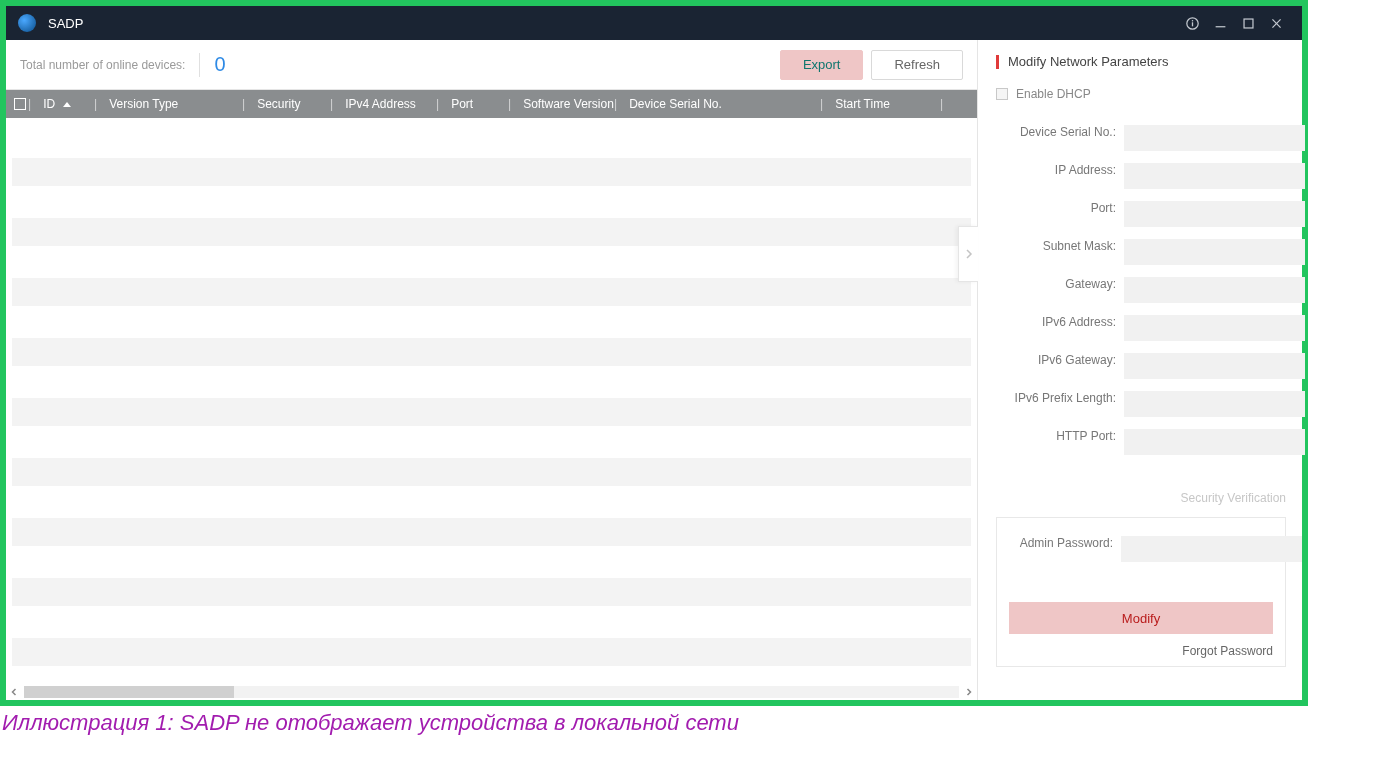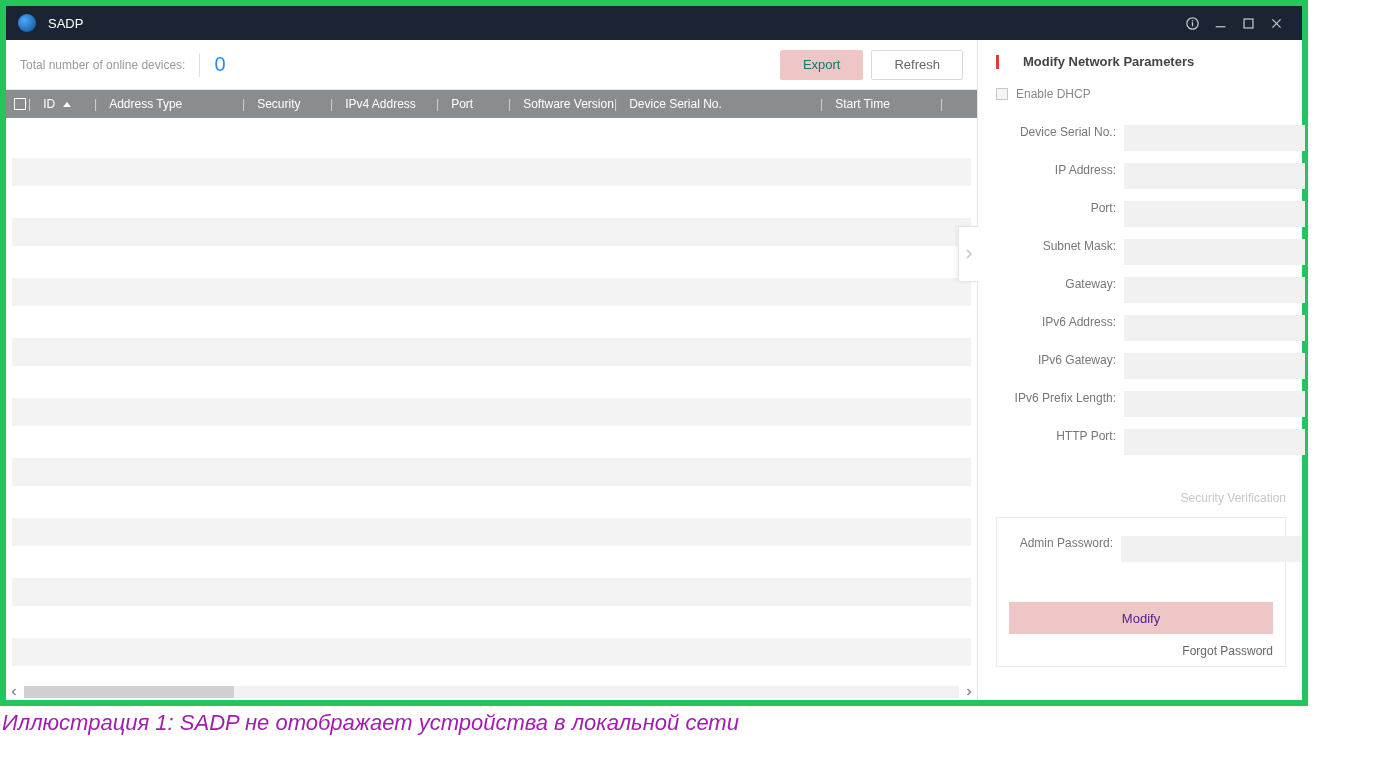--- a/index.html
+++ b/index.html
@@ -90,31 +90,31 @@
 
   
   .edge-tab{
     position:absolute;right:-1px;top:186px;width:20px;height:56px;
     background:#fff;border:1px solid var(--panel-border);border-right:none;
     display:flex;align-items:center;justify-content:center;color:#bbb;
     box-shadow:-2px 0 4px rgba(0,0,0,.05);
   }
 
   
-  .side h3{margin:0 0 18px 0;font-size:13px;font-weight:700;color:#444;display:flex;align-items:center;gap:24px}
+  .side h3{margin:0 0 18px 0;font-size:13px;font-weight:400;color:#444;display:flex;align-items:center;gap:9px}
   .side h3 .bar{width:3px;height:14px;background:var(--red);display:inline-block}
   .dhcp{display:flex;align-items:center;gap:8px;color:#888;margin-bottom:24px;font-size:12px}
   .dhcp .cbox{width:12px;height:12px;border:1px solid #c8c8c8;background:#f5f5f5}
   .field{display:flex;align-items:flex-start;margin-bottom:12px;gap:8px}
   .field label{flex:0 0 120px;text-align:right;color:#777;font-size:12px}
   .field .inp{flex:1;height:26px;background:#f1f1f1;border:none}
   .sec-ver{color:#c7c7c7;text-align:right;font-size:12px;margin:24px 0 12px}
   .pw-box{border:1px solid #e8e8e8;padding:18px 12px 8px}
   .pw-box .field label{flex:0 0 104px}
-  .modify{width:100%;height:32px;background:var(--pink-light);border:none;color:#4c1d95;margin-top:28px;cursor:pointer;font-size:13px}
+  .modify{width:100%;height:32px;background:var(--pink-light);border:none;color:#b91c1c;margin-top:28px;cursor:pointer;font-size:13px}
   .forgot{text-align:right;color:#666;font-size:12px;margin-top:10px}
 
   .caption{font-style:italic;font-size:22px;color:#a21caf;padding:4px 0 0 2px}
 </style>
 </head>
 <body>
 
 <div class="viewport">
 <div class="app">
 
@@ -161,21 +161,21 @@
 
       <div class="thead">
         <span class="chk"></span>
         <span class="col col-id">
               <span class="sep">|</span>
               <span>ID</span>
               <span class="sort"></span>
             </span>
         <span class="col col-type">
               <span class="sep">|</span>
-              <span>Address Type</span>
+              <span>Version Type</span>
             </span>
         <span class="col col-sec">
               <span class="sep">|</span>
               <span>Security</span>
             </span>
         <span class="col col-ip">
               <span class="sep">|</span>
               <span>IPv4 Address</span>
             </span>
         <span class="col col-port">

